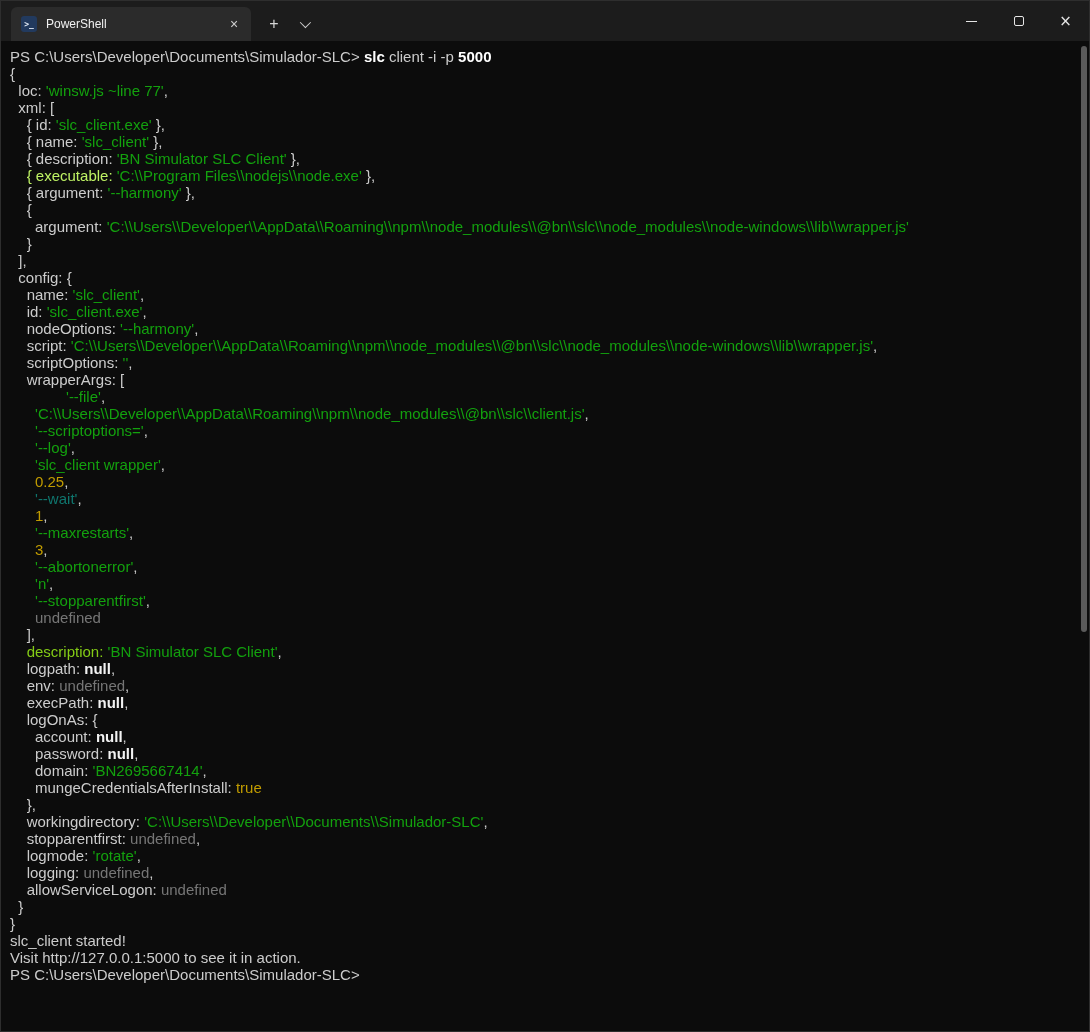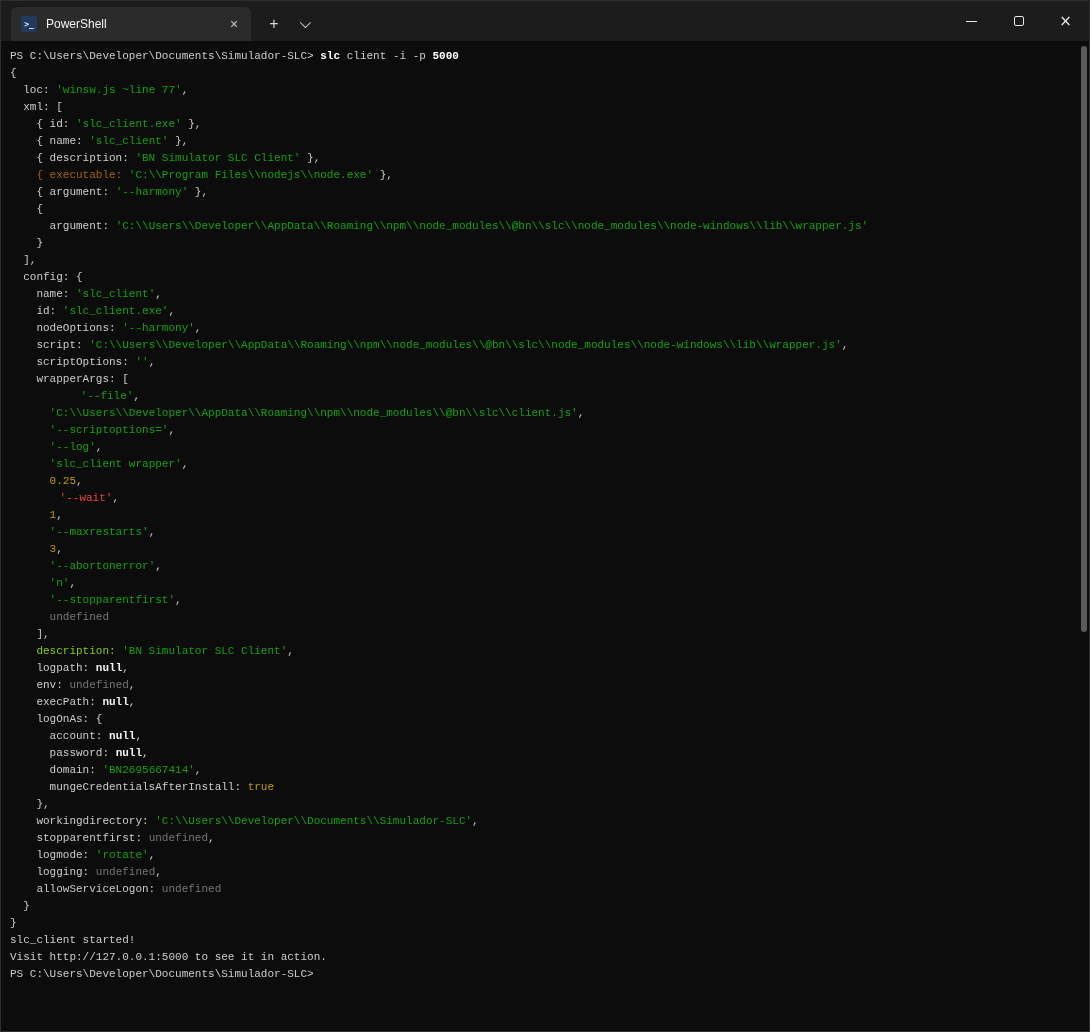--- a/index.html
+++ b/index.html
@@ -83,22 +83,22 @@
   
   .terminal {
     flex:1 1 auto;
     background:#0c0c0c;
     position:relative;
     padding:7px 18px 0 9px;
     overflow:hidden;
     cursor:text;
   }
   .tline {
-    font-family:Liberation Mono, monospace;
-    font-size:11px;
+    font-family:Liberation Sans, sans-serif;
+    font-size:15px;
     line-height:17px;
     height:17px;
     white-space:pre;
     color:#cccccc;
   }
   .scrollbar {
     position:absolute; top:40px; right:0;
     width:14px; height:992px;
     background:transparent;
   }
@@ -146,40 +146,40 @@
 
   <div class="terminal">
     <div>
         <div class="tline"><span style="color: rgb(204, 204, 204);">PS C:\Users\Developer\Documents\Simulador-SLC&gt; </span><span style="color: rgb(255, 255, 255); font-weight: bold;">slc</span><span style="color: rgb(204, 204, 204);"> client </span><span style="color: rgb(204, 204, 204);">-i -p </span><span style="color: rgb(255, 255, 255); font-weight: bold;">5000</span></div>
         <div class="tline"><span style="color: rgb(204, 204, 204);">{</span></div>
         <div class="tline"><span style="color: rgb(204, 204, 204);">  loc: </span><span style="color: rgb(19, 161, 14);">'winsw.js ~line 77'</span><span style="color: rgb(204, 204, 204);">,</span></div>
         <div class="tline"><span style="color: rgb(204, 204, 204);">  xml: [</span></div>
         <div class="tline"><span style="color: rgb(204, 204, 204);">    { id: </span><span style="color: rgb(19, 161, 14);">'slc_client.exe'</span><span style="color: rgb(204, 204, 204);"> },</span></div>
         <div class="tline"><span style="color: rgb(204, 204, 204);">    { name: </span><span style="color: rgb(19, 161, 14);">'slc_client'</span><span style="color: rgb(204, 204, 204);"> },</span></div>
         <div class="tline"><span style="color: rgb(204, 204, 204);">    { description: </span><span style="color: rgb(19, 161, 14);">'BN Simulator SLC Client'</span><span style="color: rgb(204, 204, 204);"> },</span></div>
-        <div class="tline"><span style="color: #a16207;">    { executable: </span><span style="color: rgb(19, 161, 14);">'C:\\Program Files\\nodejs\\node.exe'</span><span style="color: rgb(204, 204, 204);"> },</span></div>
+        <div class="tline"><span style="color: #bef264;">    { executable: </span><span style="color: rgb(19, 161, 14);">'C:\\Program Files\\nodejs\\node.exe'</span><span style="color: rgb(204, 204, 204);"> },</span></div>
         <div class="tline"><span style="color: rgb(204, 204, 204);">    { argument: </span><span style="color: rgb(19, 161, 14);">'--harmony'</span><span style="color: rgb(204, 204, 204);"> },</span></div>
         <div class="tline"><span style="color: rgb(204, 204, 204);">    {</span></div>
         <div class="tline"><span style="color: rgb(204, 204, 204);">      argument: </span><span style="color: rgb(19, 161, 14);">'C:\\Users\\Developer\\AppData\\Roaming\\npm\\node_modules\\@bn\\slc\\node_modules\\node-windows\\lib\\wrapper.js'</span></div>
         <div class="tline"><span style="color: rgb(204, 204, 204);">    }</span></div>
         <div class="tline"><span style="color: rgb(204, 204, 204);">  ],</span></div>
         <div class="tline"><span style="color: rgb(204, 204, 204);">  config: {</span></div>
         <div class="tline"><span style="color: rgb(204, 204, 204);">    name: </span><span style="color: rgb(19, 161, 14);">'slc_client'</span><span style="color: rgb(204, 204, 204);">,</span></div>
         <div class="tline"><span style="color: rgb(204, 204, 204);">    id: </span><span style="color: rgb(19, 161, 14);">'slc_client.exe'</span><span style="color: rgb(204, 204, 204);">,</span></div>
         <div class="tline"><span style="color: rgb(204, 204, 204);">    nodeOptions: </span><span style="color: rgb(19, 161, 14);">'--harmony'</span><span style="color: rgb(204, 204, 204);">,</span></div>
         <div class="tline"><span style="color: rgb(204, 204, 204);">    script: </span><span style="color: rgb(19, 161, 14);">'C:\\Users\\Developer\\AppData\\Roaming\\npm\\node_modules\\@bn\\slc\\node_modules\\node-windows\\lib\\wrapper.js'</span><span style="color: rgb(204, 204, 204);">,</span></div>
         <div class="tline"><span style="color: rgb(204, 204, 204);">    scriptOptions: </span><span style="color: rgb(19, 161, 14);">''</span><span style="color: rgb(204, 204, 204);">,</span></div>
         <div class="tline"><span style="color: rgb(204, 204, 204);">    wrapperArgs: [</span></div>
         <div class="tline"><span style="color: rgb(204, 204, 204);">      </span><span style="color: rgb(19, 161, 14); margin-left: 31px;">'--file'</span><span style="color: rgb(204, 204, 204);">,</span></div>
         <div class="tline"><span style="color: rgb(204, 204, 204);">      </span><span style="color: rgb(19, 161, 14);">'C:\\Users\\Developer\\AppData\\Roaming\\npm\\node_modules\\@bn\\slc\\client.js'</span><span style="color: rgb(204, 204, 204);">,</span></div>
         <div class="tline"><span style="color: rgb(204, 204, 204);">      </span><span style="color: rgb(19, 161, 14);">'--scriptoptions='</span><span style="color: rgb(204, 204, 204);">,</span></div>
         <div class="tline"><span style="color: rgb(204, 204, 204);">      </span><span style="color: rgb(19, 161, 14);">'--log'</span><span style="color: rgb(204, 204, 204);">,</span></div>
         <div class="tline"><span style="color: rgb(204, 204, 204);">      </span><span style="color: rgb(19, 161, 14);">'slc_client wrapper'</span><span style="color: rgb(204, 204, 204);">,</span></div>
         <div class="tline"><span style="color: rgb(204, 204, 204);">      </span><span style="color: rgb(193, 156, 0);">0.25</span><span style="color: rgb(204, 204, 204);">,</span></div>
-        <div class="tline"><span style="color: rgb(204, 204, 204);">      </span><span style="color: #ef4444; margin-left: 10px;">'--wait'</span><span style="color: rgb(204, 204, 204);">,</span></div>
+        <div class="tline"><span style="color: rgb(204, 204, 204);">      </span><span style="color: #0f766e;">'--wait'</span><span style="color: rgb(204, 204, 204);">,</span></div>
         <div class="tline"><span style="color: rgb(204, 204, 204);">      </span><span style="color: rgb(193, 156, 0);">1</span><span style="color: rgb(204, 204, 204);">,</span></div>
         <div class="tline"><span style="color: rgb(204, 204, 204);">      </span><span style="color: rgb(19, 161, 14);">'--maxrestarts'</span><span style="color: rgb(204, 204, 204);">,</span></div>
         <div class="tline"><span style="color: rgb(204, 204, 204);">      </span><span style="color: rgb(193, 156, 0);">3</span><span style="color: rgb(204, 204, 204);">,</span></div>
         <div class="tline"><span style="color: rgb(204, 204, 204);">      </span><span style="color: rgb(19, 161, 14);">'--abortonerror'</span><span style="color: rgb(204, 204, 204);">,</span></div>
         <div class="tline"><span style="color: rgb(204, 204, 204);">      </span><span style="color: rgb(19, 161, 14);">'n'</span><span style="color: rgb(204, 204, 204);">,</span></div>
         <div class="tline"><span style="color: rgb(204, 204, 204);">      </span><span style="color: rgb(19, 161, 14);">'--stopparentfirst'</span><span style="color: rgb(204, 204, 204);">,</span></div>
         <div class="tline"><span style="color: rgb(204, 204, 204);">      </span><span style="color: rgb(118, 118, 118);">undefined</span></div>
         <div class="tline"><span style="color: rgb(204, 204, 204);">    ],</span></div>
         <div class="tline"><span style="color: #84cc16;">    description: </span><span style="color: rgb(19, 161, 14);">'BN Simulator SLC Client'</span><span style="color: rgb(204, 204, 204);">,</span></div>
         <div class="tline"><span style="color: rgb(204, 204, 204);">    logpath: </span><span style="color: rgb(242, 242, 242); font-weight: bold;">null</span><span style="color: rgb(204, 204, 204);">,</span></div>

